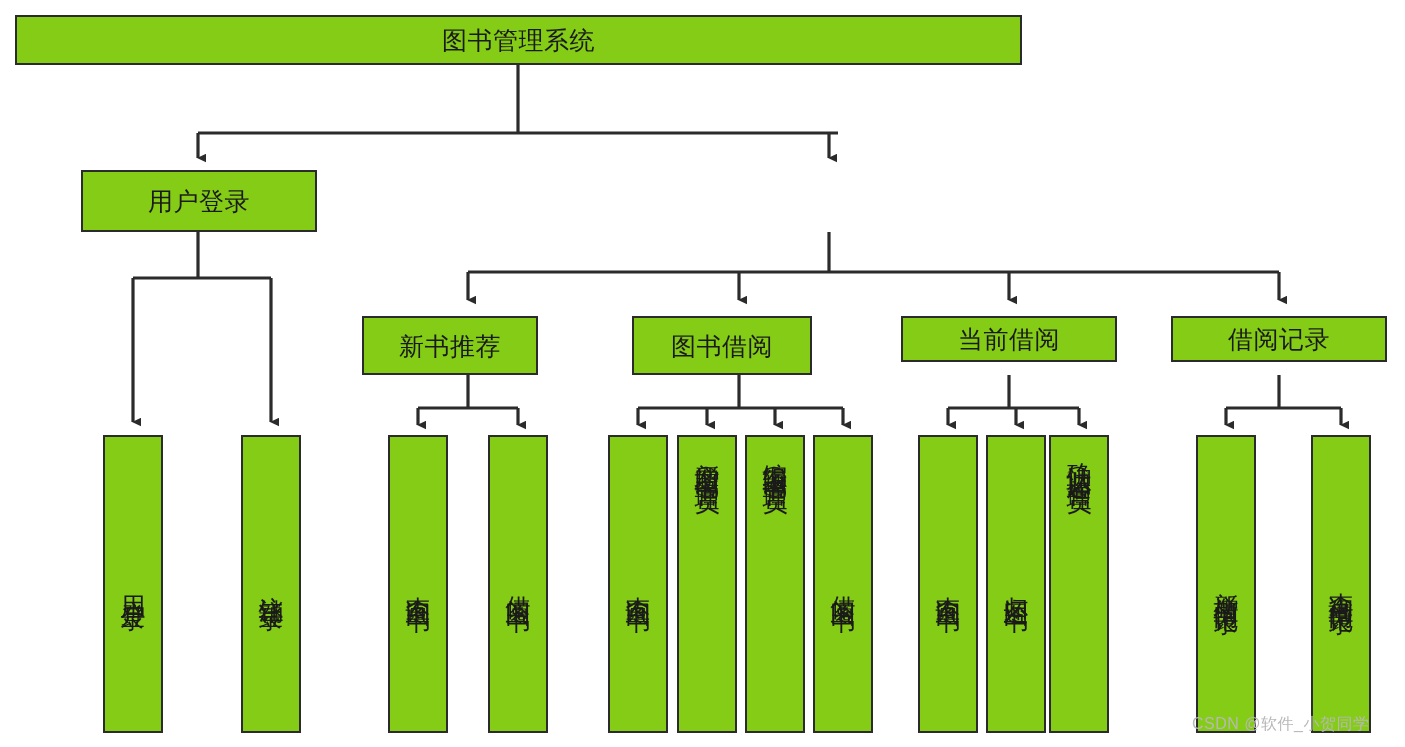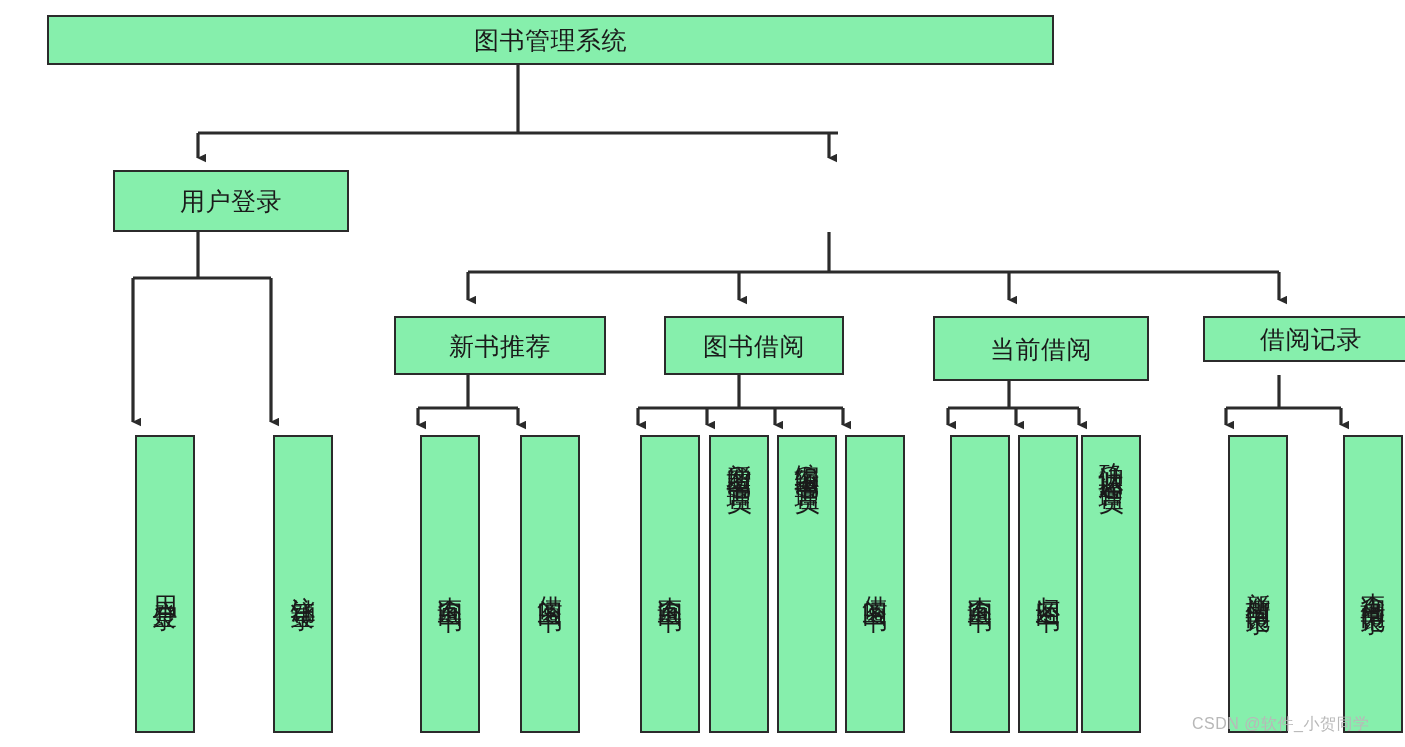--- a/index.html
+++ b/index.html
@@ -25,26 +25,25 @@
     left: 0;
     top: 0;
     width: 1405px;
     height: 747px;
     pointer-events: none;
   }
   .node {
     position: absolute;
     box-sizing: border-box;
     border: 2.5px solid #2b2b2b;
-    background: #86efac;
+    background: #84cc16;
     display: flex;
     align-items: center;
     justify-content: center;
     color: #1a1a1a;
-    margin-left: 32px;
   }
   .node-label {
     display: block;
     line-height: 1.12;
     letter-spacing: 0.5px;
     white-space: nowrap;
   }
   .node.horiz .node-label {
     writing-mode: horizontal-tb;
     font-size: 25px;
@@ -134,27 +133,27 @@
   </svg>
 
   <div class="node horiz root" style="left:15px; top:15px; width:1007px; height:50px;">
     <span class="node-label">图书管理系统</span>
   </div>
 
   <div class="node horiz" style="left:81px; top:170px; width:236px; height:62px;">
     <span class="node-label">用户登录</span>
   </div>
 
-  <div class="node horiz" style="left:362px; top:316px; width:212px; height:59px;">
+  <div class="node horiz" style="left:362px; top:316px; width:176px; height:59px;">
     <span class="node-label">新书推荐</span>
   </div>
   <div class="node horiz" style="left:632px; top:316px; width:180px; height:59px;">
     <span class="node-label">图书借阅</span>
   </div>
-  <div class="node horiz" style="left:901px; top:316px; width:216px; height:65px;">
+  <div class="node horiz" style="left:901px; top:316px; width:216px; height:46px;">
     <span class="node-label">当前借阅</span>
   </div>
   <div class="node horiz" style="left:1171px; top:316px; width:216px; height:46px;">
     <span class="node-label">借阅记录</span>
   </div>
 
   <div class="node vert centered" style="left:103px; top:435px; width:60px; height:298px;">
     <span class="node-label">用户登录</span>
   </div>
   <div class="node vert centered" style="left:241px; top:435px; width:60px; height:298px;">

